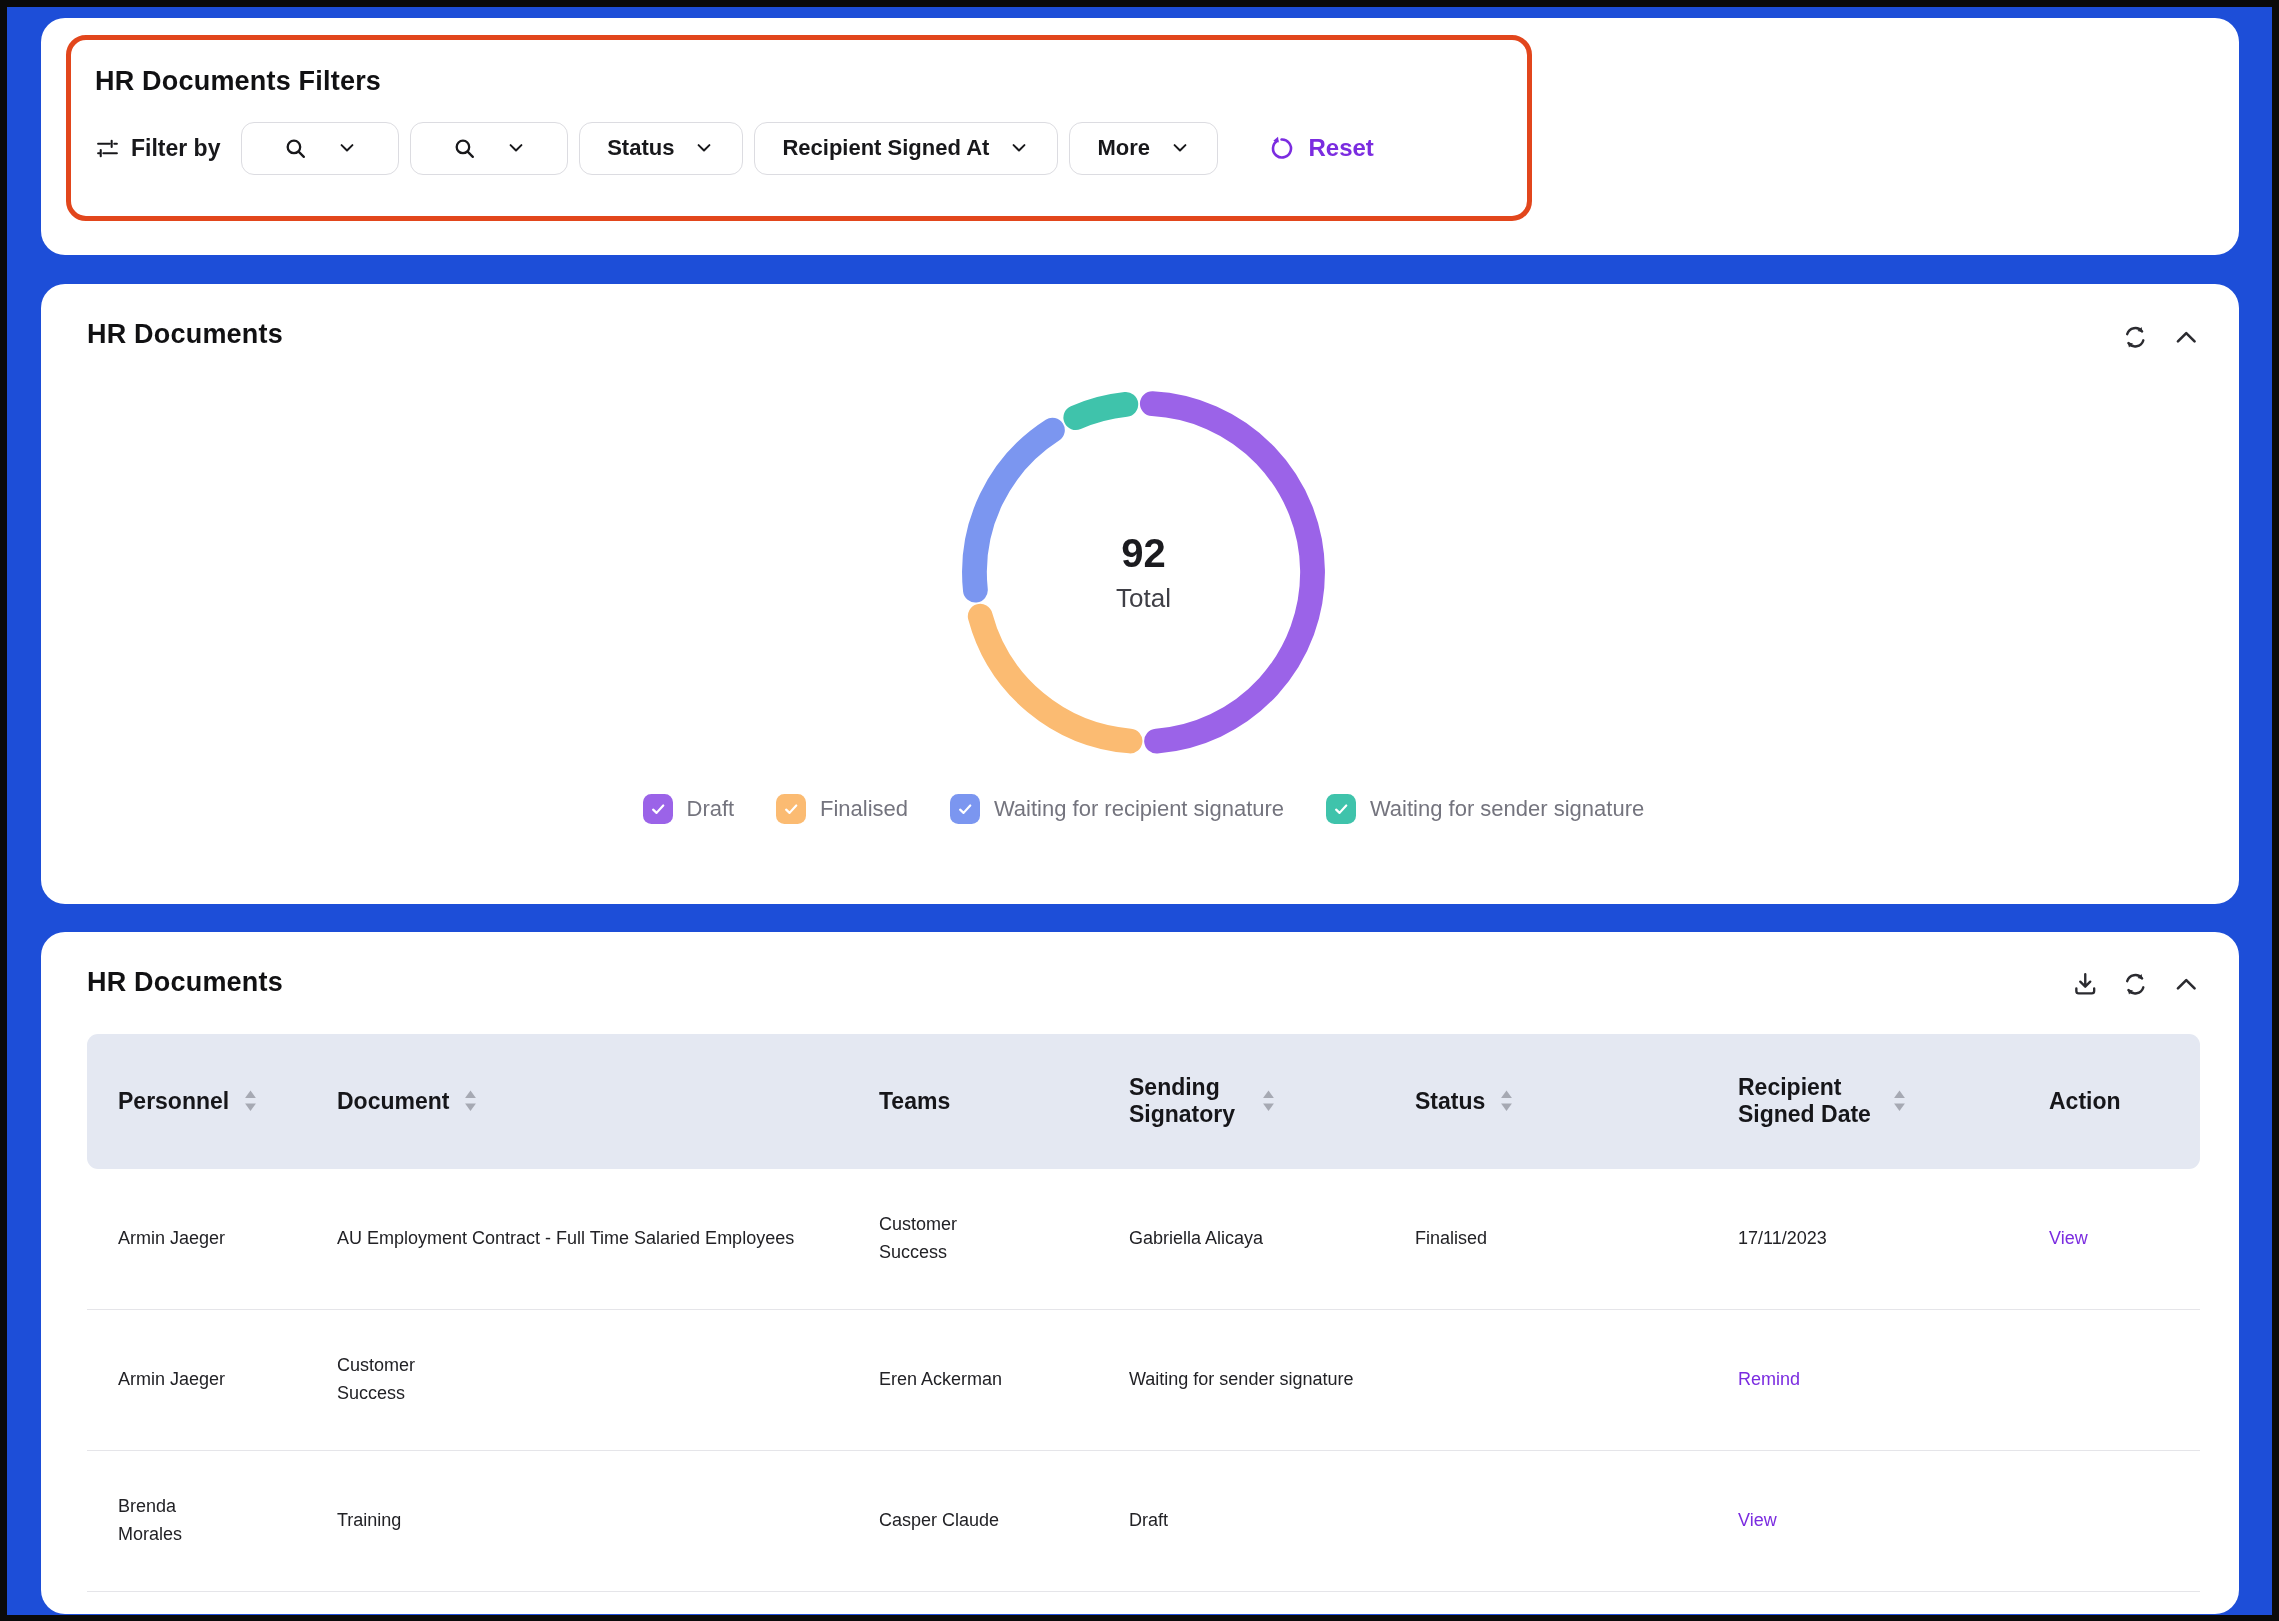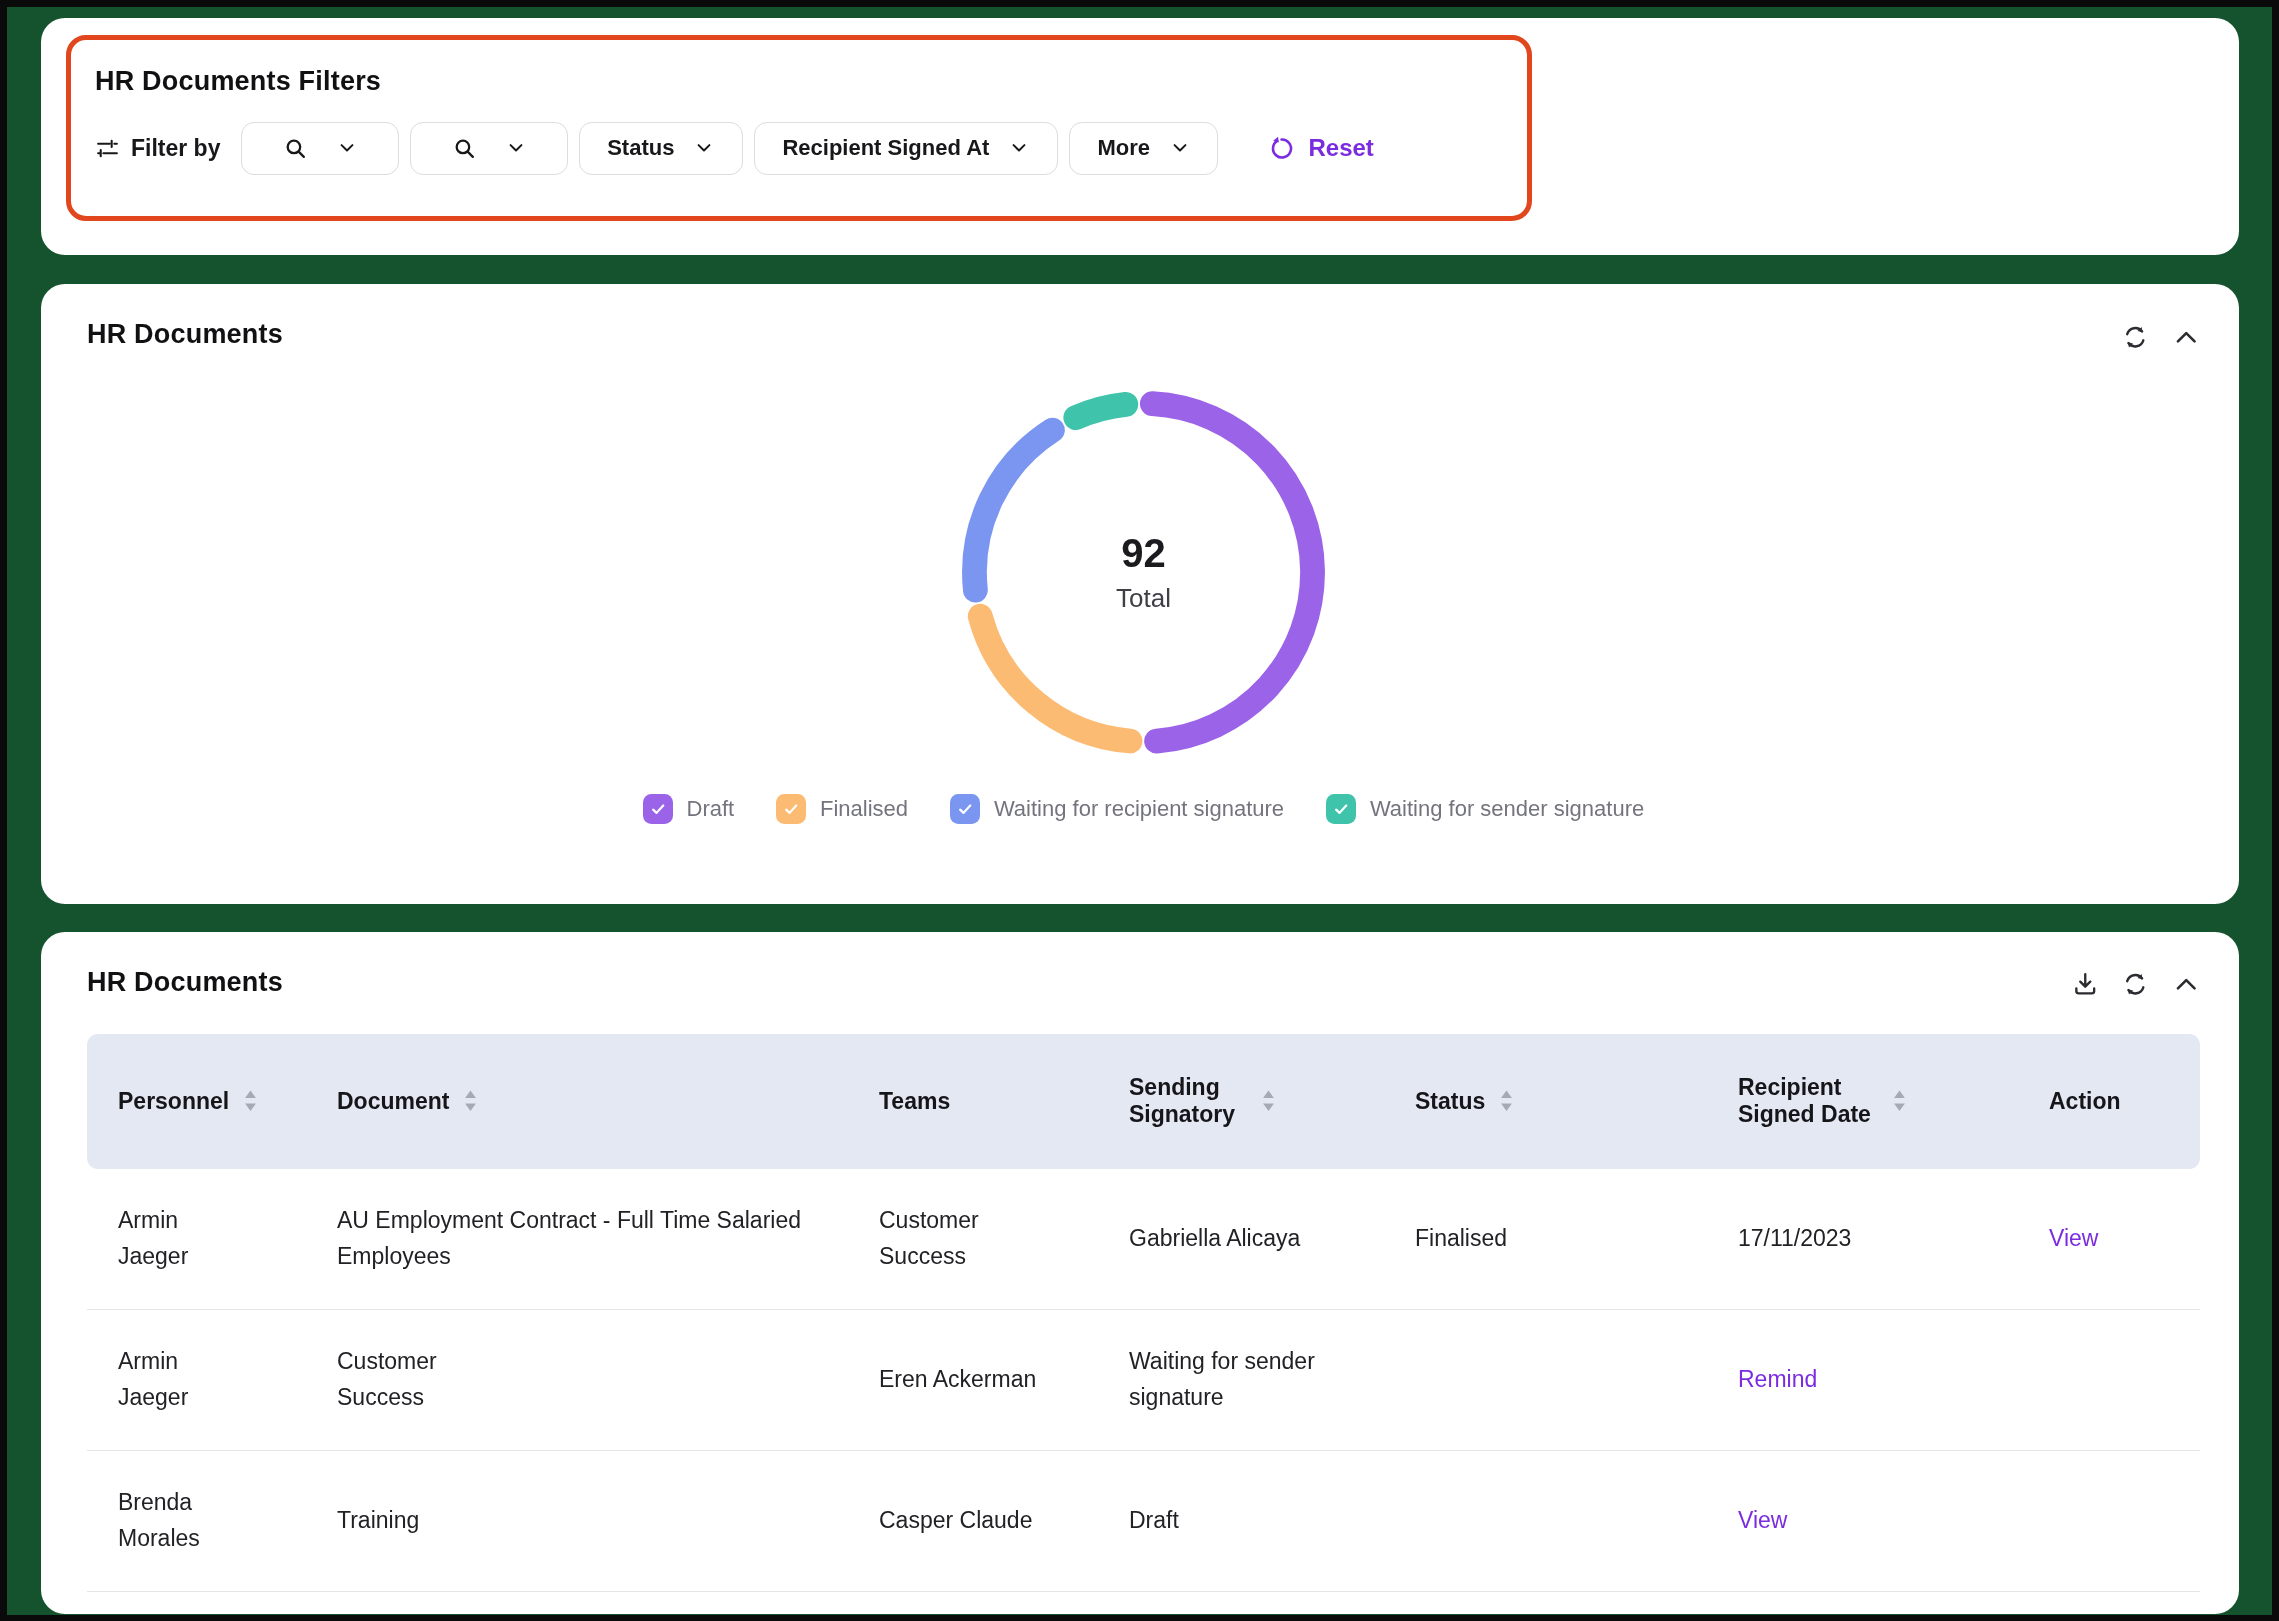--- a/index.html
+++ b/index.html
@@ -1,18 +1,18 @@
 <!DOCTYPE html>
 <html style="font-size:14.7px"><head>
 <meta charset="utf-8">
 <style>
   * { box-sizing: border-box; margin: 0; padding: 0; }
   html,body { background:#000; }
   body { font-family: "Liberation Sans", sans-serif; }
-  .frame { width:2279px; height:1622px; border:7.3px solid #0a0a0a; background:#14532d; overflow:hidden; }
+  .frame { width:2279px; height:1622px; border:7.3px solid #0a0a0a; background:#1d4ed8; overflow:hidden; }
   .page { padding:11px 33px 0 34px; }
   .card { background:#ffffff; border-radius:24px; }
 
   
   .filters-card { height:237px; margin-bottom:29px; padding:16.5px 0 0 25px; }
   .highlight-box { width:1466px; height:186px; border:5.5px solid #e2461c; border-radius:20px; padding:26px 0 0 24px; }
   .card-title { font-size:27px; font-weight:bold; color:#111113; letter-spacing:0.2px; }
   .filters-row { display:flex; align-items:center; gap:11px; margin-top:25px; }
   .filter-by { font-size:23px; font-weight:bold; color:#18181b; margin-right:9.2px; }
   .icon-24 { width:25px; height:25px; display:inline-block; }
@@ -42,21 +42,21 @@
   .table-card { height:682px; padding:35px 39px 0 46px; overflow:hidden; }
   .thead, .trow { display:grid; grid-template-columns:250px 542px 250px 286px 323px 311px 155px; align-items:center; }
   .thead { margin-top:35px; background:#e4e8f2; border-radius:11px; height:135px;
     font-size:23px; font-weight:bold; color:#16161a; }
   .th { display:flex; align-items:center; gap:14.7px; }
   .th:first-child, .td:first-child { padding-left:31px; }
   .th-label { display:inline-block; }
   .th-sending .th-label { max-width:118px; }
   .th-date .th-label { max-width:140px; }
   .sort-icon { width:13px; height:22px; flex:none; }
-  .trow { min-height:141px; border-bottom:1.8px solid #e5e5e9; font-size:23px; color:#222226; }
+  .trow { min-height:141px; border-bottom:1.8px solid #e5e5e9; font-size:18px; color:#222226; }
   .td { padding-right:26px; line-height:1.55; }
   .td-personnel { max-width:179px; }
   .td-teams { max-width:147px; }
   .td-link { color:#7b2ce0; cursor:pointer; text-decoration:none; }
 </style>
 </head>
 <body>
 
 <div class="frame">
   <div class="page">

